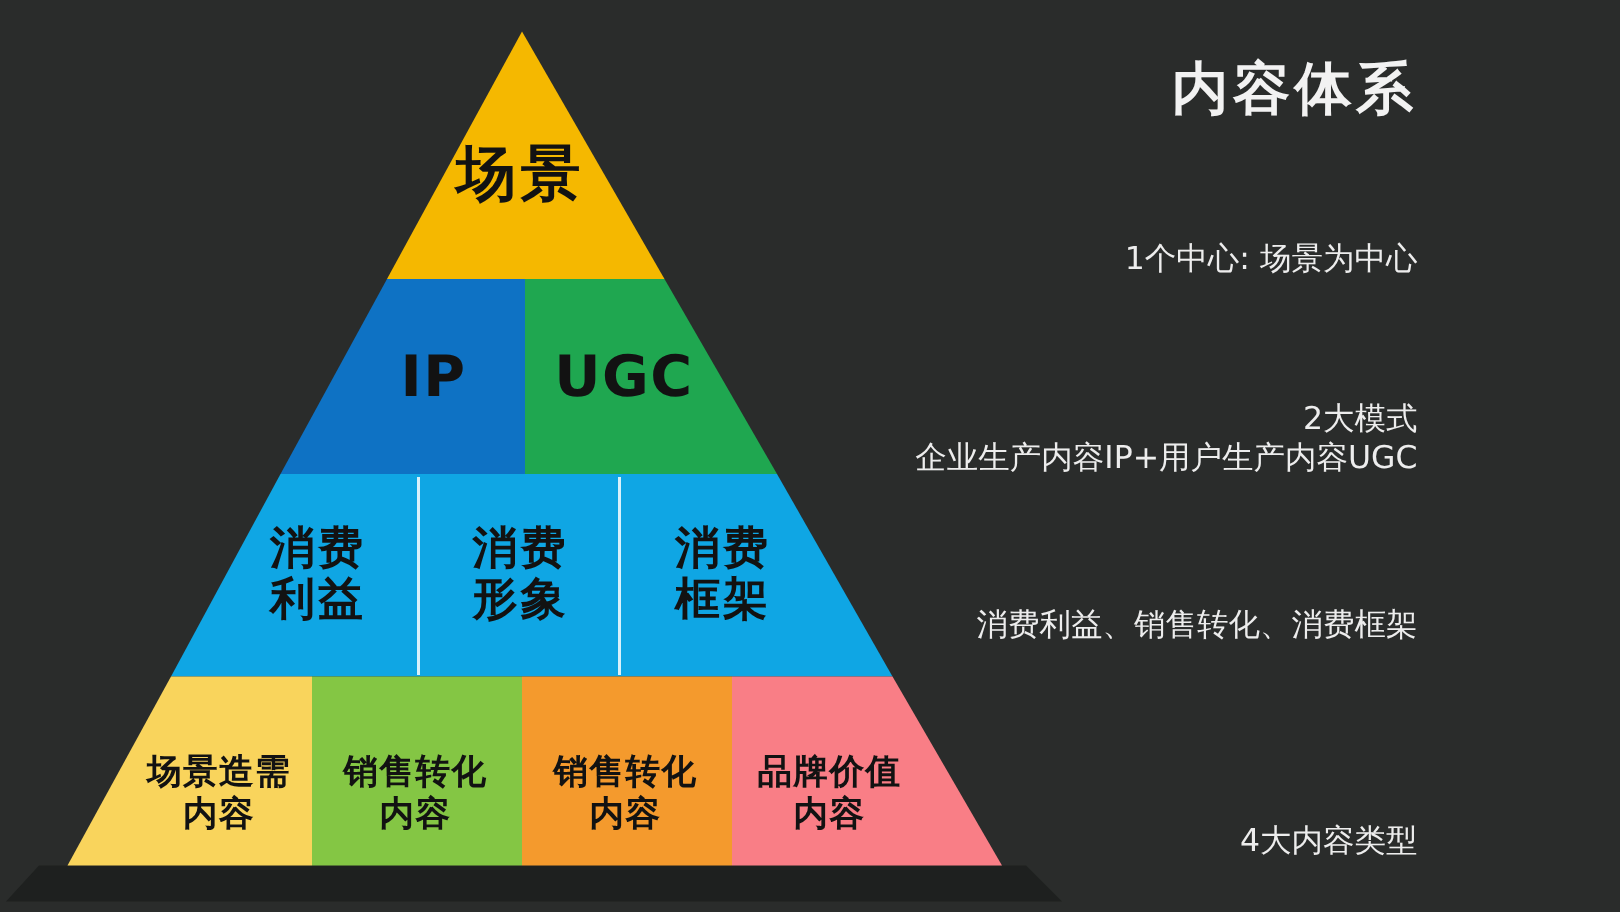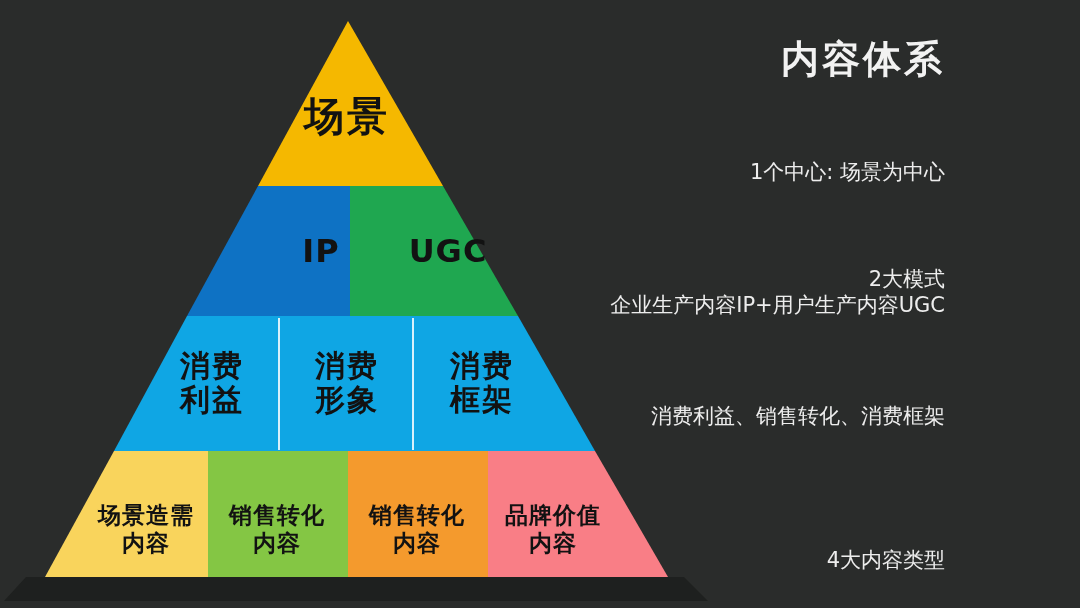--- a/index.html
+++ b/index.html
@@ -25,21 +25,21 @@
   .pyr-label {
     position: absolute;
     transform: translate(-50%, -50%);
     color: #121212;
     font-weight: bold;
     text-align: center;
     white-space: nowrap;
     letter-spacing: 1px;
   }
   .lbl-scene   { font-size: 40px; letter-spacing: 3px; }
-  .lbl-mode    { font-size: 32px; letter-spacing: 1px; margin-left: 32px; }
+  .lbl-mode    { font-size: 38px; letter-spacing: 1px; }
   .lbl-l3      { font-size: 30px; line-height: 34px; letter-spacing: 2px; }
   .lbl-l4      { font-size: 23px; line-height: 28px; letter-spacing: 1px; }
   .slide-title {
     position: absolute;
     right: 135px;
     top: 34px;
     color: #F2F2F2;
     font-size: 38px;
     font-weight: bold;
     letter-spacing: 3px;

